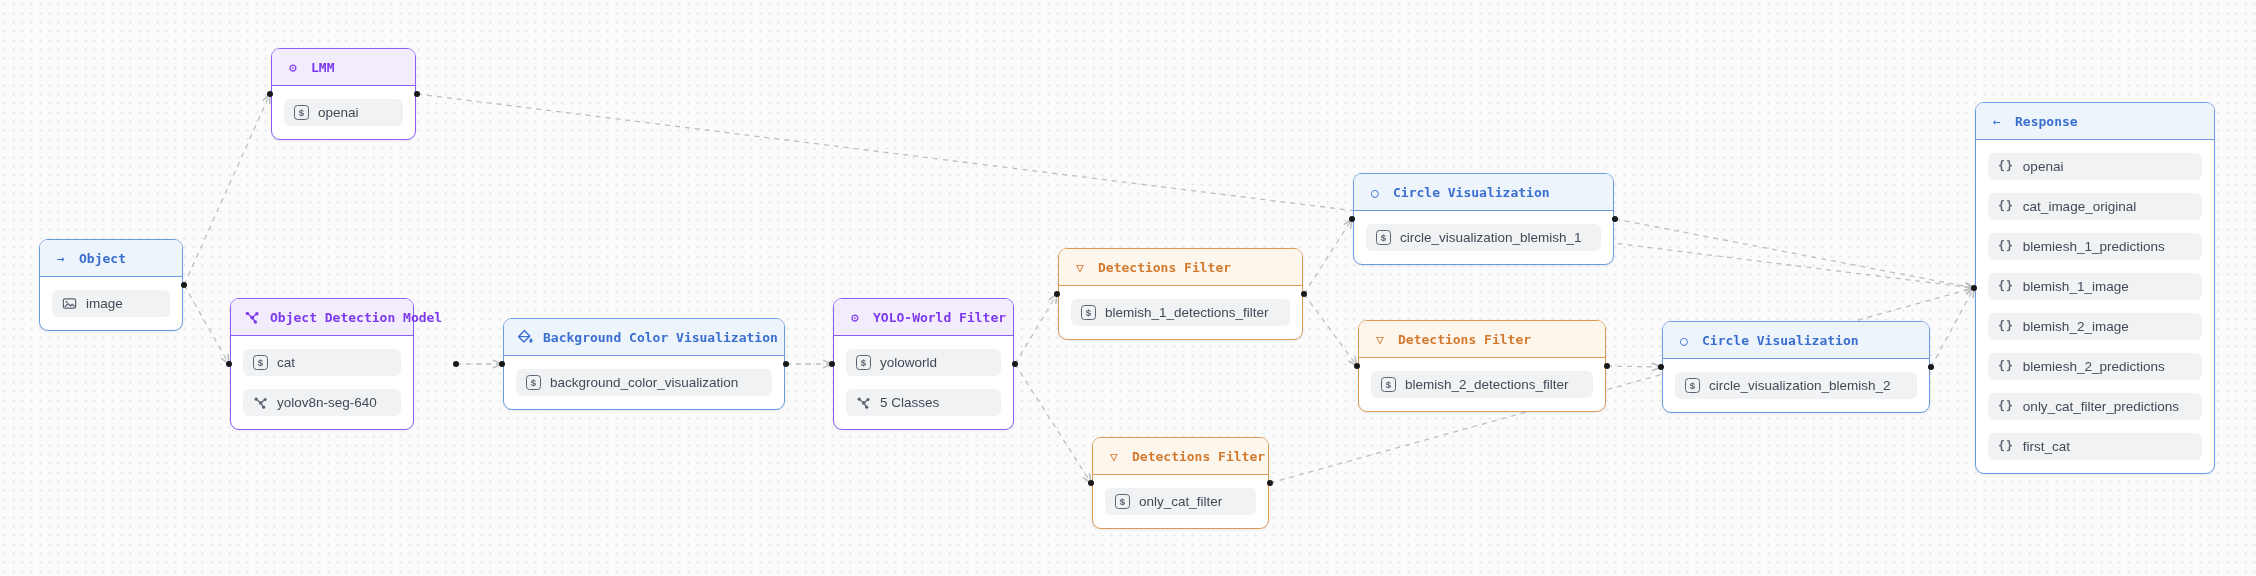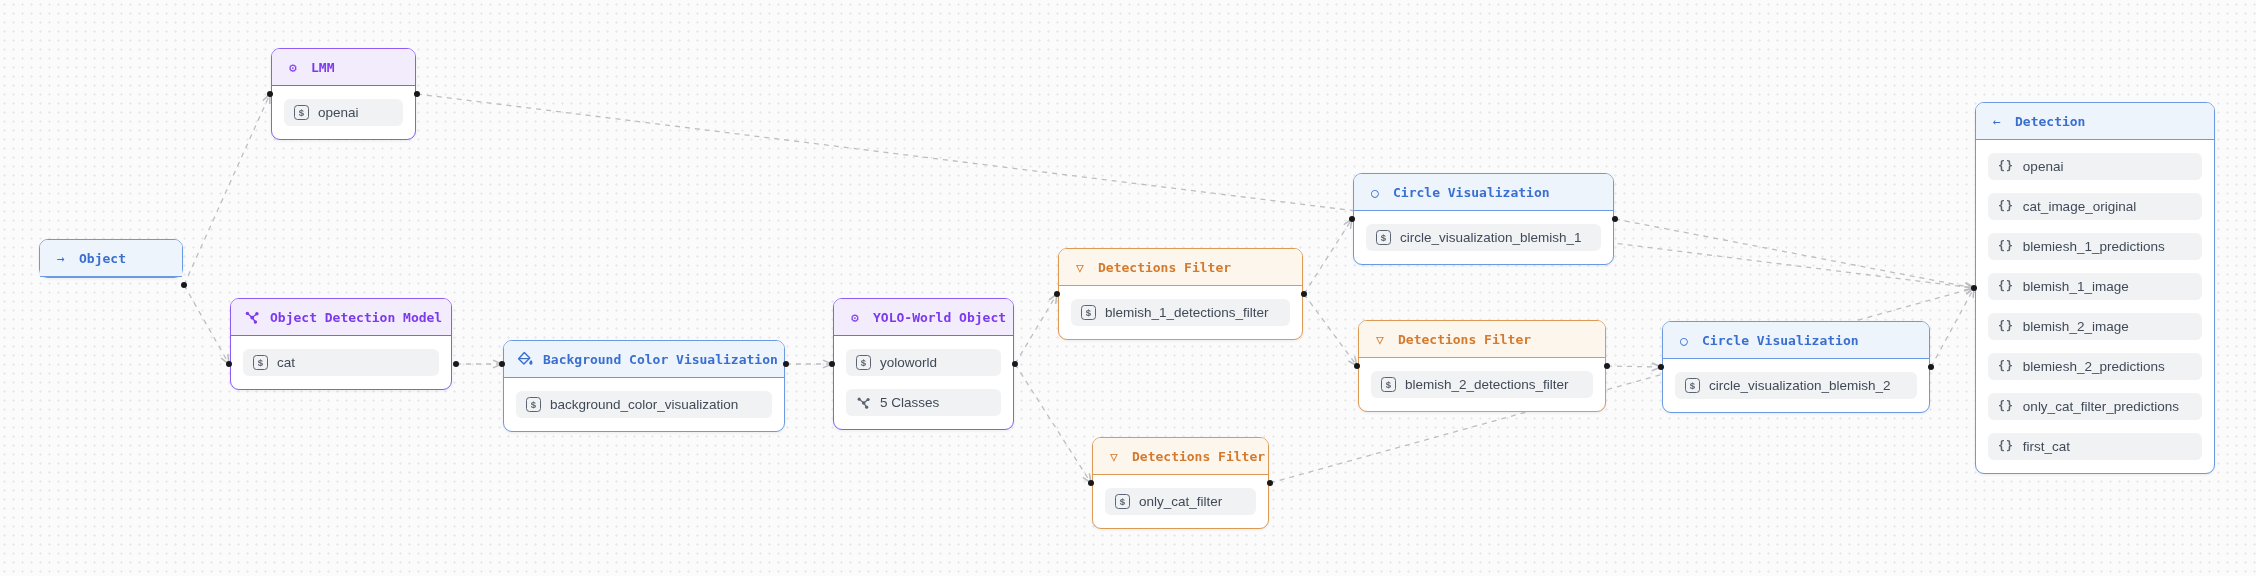--- a/index.html
+++ b/index.html
@@ -112,38 +112,50 @@
       <circle cx="1931" cy="367" r="3" fill="#17181a" style="pointer-events: auto;"></circle>
       <circle cx="1270" cy="483" r="3" fill="#17181a" style="pointer-events: auto;"></circle>
     </svg>
 <div class="node" id="node-input" style="left: 39px; top: 239px; width: 144px; --nb: #6b9ae0; --nhbg: #edf4fc; --nt: #3a6fd0;">
       <div class="node-header">
         <span class="hicon">
           <span class="icon-glyph hicon">→</span>
         </span>
         <span>Object</span>
       </div>
+      <div class="node-body">
+        <div class="node-item">
+          <span class="iicon">
+            <svg viewBox="0 0 16 16" width="15" height="15">
+              <rect x="1.5" y="3" width="13" height="10" rx="1.6" fill="none" stroke="currentColor" stroke-width="1.3"></rect>
+              <circle cx="5" cy="6.4" r="1.1" fill="currentColor"></circle>
+              <path d="M3 11.4 L6.5 8.2 L9 10.6 L10.9 8.8 L13.5 11.4" fill="none" stroke="currentColor" stroke-width="1.3" stroke-linejoin="round"></path>
+            </svg>
+          </span>
+          <span>image</span>
+        </div>
+      </div>
     </div>
     <div class="node" id="node-lmm" style="left: 271px; top: 48px; width: 145px; --nb: #8b5cf6; --nhbg: #f3ecfd; --nt: #7c3aed;">
       <div class="node-header">
         <span class="hicon">
           <span class="icon-glyph hicon">⚙</span>
         </span>
         <span>LMM</span>
       </div>
       <div class="node-body">
         <div class="node-item">
           <span class="iicon">
             <span class="icon-box">$</span>
           </span>
           <span>openai</span>
         </div>
       </div>
     </div>
-    <div class="node" id="node-object_detection_model" style="left: 230px; top: 298px; width: 222px; --nb: #8b5cf6; --nhbg: #f3ecfd; --nt: #7c3aed;">
+    <div class="node" id="node-object_detection_model" style="left: 230px; top: 298px; width: 184px; --nb: #8b5cf6; --nhbg: #f3ecfd; --nt: #7c3aed;">
       <div class="node-header">
         <span class="hicon">
           <svg viewBox="0 0 16 16" width="15" height="15" class="hicon">
             <g stroke="currentColor" stroke-width="1.3" fill="none">
               <line x1="8.2" y1="8.6" x2="3.4" y2="4.4"></line>
               <line x1="8.2" y1="8.6" x2="12.9" y2="4.8"></line>
               <line x1="8.2" y1="8.6" x2="11.4" y2="13"></line>
             </g>
             <g fill="currentColor">
               <circle cx="8.2" cy="8.6" r="1.9"></circle>
@@ -155,72 +167,90 @@
         </span>
         <span>Object Detection Model</span>
       </div>
       <div class="node-body">
         <div class="node-item">
           <span class="iicon">
             <span class="icon-box">$</span>
           </span>
           <span>cat</span>
         </div>
-      </div>
-    </div>
-    <div class="node" id="node-background_color_visualization" style="left: 503px; top: 318px; width: 282px; margin-top: 22px; --nb: #6b9ae0; --nhbg: #edf4fc; --nt: #3a6fd0;">
-      <div class="node-header">
-        <span class="hicon">
-          <svg viewBox="0 0 16 16" width="15" height="15" class="hicon">
-            <path d="M7.3 1.6 L12.8 7.1 L6.9 13 L1.6 7.7 Z" fill="none" stroke="currentColor" stroke-width="1.4" stroke-linejoin="round"></path>
-            <line x1="1.8" y1="7.6" x2="12.4" y2="7.6" stroke="currentColor" stroke-width="1.2"></line>
-            <path d="M14.1 9.1 c0.9 1.2 1.4 2.1 1.4 2.9 a1.6 1.7 0 0 1 -3.2 0 c0-0.8 0.9-1.7 1.8-2.9 Z" fill="currentColor"></path>
-          </svg>
-        </span>
-        <span>Background Color Visualization</span>
-      </div>
-      <div class="node-body">
-        <div class="node-item">
-          <span class="iicon">
-            <span class="icon-box">$</span>
-          </span>
-          <span>background_color_visualization</span>
-        </div>
-      </div>
-    </div>
-    <div class="node" id="node-yolo_world_model" style="left: 833px; top: 298px; width: 181px; --nb: #8b5cf6; --nhbg: #f3ecfd; --nt: #7c3aed;">
-      <div class="node-header">
-        <span class="hicon">
-          <span class="icon-glyph hicon">⚙</span>
-        </span>
-        <span>YOLO-World Object</span>
-      </div>
-      <div class="node-body">
-        <div class="node-item">
-          <span class="iicon">
-            <span class="icon-box">$</span>
-          </span>
-          <span>yoloworld</span>
-        </div>
         <div class="node-item">
           <span class="iicon">
             <svg viewBox="0 0 16 16" width="15" height="15">
               <g stroke="currentColor" stroke-width="1.3" fill="none">
                 <line x1="8.2" y1="8.6" x2="3.4" y2="4.4"></line>
                 <line x1="8.2" y1="8.6" x2="12.9" y2="4.8"></line>
                 <line x1="8.2" y1="8.6" x2="11.4" y2="13"></line>
               </g>
               <g fill="currentColor">
                 <circle cx="8.2" cy="8.6" r="1.9"></circle>
                 <circle cx="3.4" cy="4.4" r="1.7"></circle>
                 <circle cx="12.9" cy="4.8" r="1.7"></circle>
                 <circle cx="11.4" cy="13" r="1.7"></circle>
               </g>
             </svg>
           </span>
+          <span>yolov8n-seg-640</span>
+        </div>
+      </div>
+    </div>
+    <div class="node" id="node-background_color_visualization" style="left: 503px; top: 318px; width: 282px; --nb: #6b9ae0; --nhbg: #edf4fc; --nt: #3a6fd0;">
+      <div class="node-header">
+        <span class="hicon">
+          <svg viewBox="0 0 16 16" width="15" height="15" class="hicon">
+            <path d="M7.3 1.6 L12.8 7.1 L6.9 13 L1.6 7.7 Z" fill="none" stroke="currentColor" stroke-width="1.4" stroke-linejoin="round"></path>
+            <line x1="1.8" y1="7.6" x2="12.4" y2="7.6" stroke="currentColor" stroke-width="1.2"></line>
+            <path d="M14.1 9.1 c0.9 1.2 1.4 2.1 1.4 2.9 a1.6 1.7 0 0 1 -3.2 0 c0-0.8 0.9-1.7 1.8-2.9 Z" fill="currentColor"></path>
+          </svg>
+        </span>
+        <span>Background Color Visualization</span>
+      </div>
+      <div class="node-body">
+        <div class="node-item">
+          <span class="iicon">
+            <span class="icon-box">$</span>
+          </span>
+          <span>background_color_visualization</span>
+        </div>
+      </div>
+    </div>
+    <div class="node" id="node-yolo_world_model" style="left: 833px; top: 298px; width: 181px; --nb: #8b5cf6; --nhbg: #f3ecfd; --nt: #7c3aed;">
+      <div class="node-header">
+        <span class="hicon">
+          <span class="icon-glyph hicon">⚙</span>
+        </span>
+        <span>YOLO-World Filter</span>
+      </div>
+      <div class="node-body">
+        <div class="node-item">
+          <span class="iicon">
+            <span class="icon-box">$</span>
+          </span>
+          <span>yoloworld</span>
+        </div>
+        <div class="node-item">
+          <span class="iicon">
+            <svg viewBox="0 0 16 16" width="15" height="15">
+              <g stroke="currentColor" stroke-width="1.3" fill="none">
+                <line x1="8.2" y1="8.6" x2="3.4" y2="4.4"></line>
+                <line x1="8.2" y1="8.6" x2="12.9" y2="4.8"></line>
+                <line x1="8.2" y1="8.6" x2="11.4" y2="13"></line>
+              </g>
+              <g fill="currentColor">
+                <circle cx="8.2" cy="8.6" r="1.9"></circle>
+                <circle cx="3.4" cy="4.4" r="1.7"></circle>
+                <circle cx="12.9" cy="4.8" r="1.7"></circle>
+                <circle cx="11.4" cy="13" r="1.7"></circle>
+              </g>
+            </svg>
+          </span>
           <span>5 Classes</span>
         </div>
       </div>
     </div>
     <div class="node" id="node-detections_filter_1" style="left: 1058px; top: 248px; width: 245px; --nb: #dc9a55; --nhbg: #fdf6ec; --nt: #d47a2f;">
       <div class="node-header">
         <span class="hicon">
           <span class="icon-glyph hicon">▽</span>
         </span>
         <span>Detections Filter</span>
@@ -296,21 +326,21 @@
           </span>
           <span>only_cat_filter</span>
         </div>
       </div>
     </div>
     <div class="node" id="node-response" style="left: 1975px; top: 102px; width: 240px; --nb: #6b9ae0; --nhbg: #edf4fc; --nt: #3a6fd0;">
       <div class="node-header">
         <span class="hicon">
           <span class="icon-glyph hicon">←</span>
         </span>
-        <span>Detection</span>
+        <span>Response</span>
       </div>
       <div class="node-body">
         <div class="node-item">
           <span class="iicon">
             <span class="icon-braces">{}</span>
           </span>
           <span>openai</span>
         </div>
         <div class="node-item">
           <span class="iicon">

